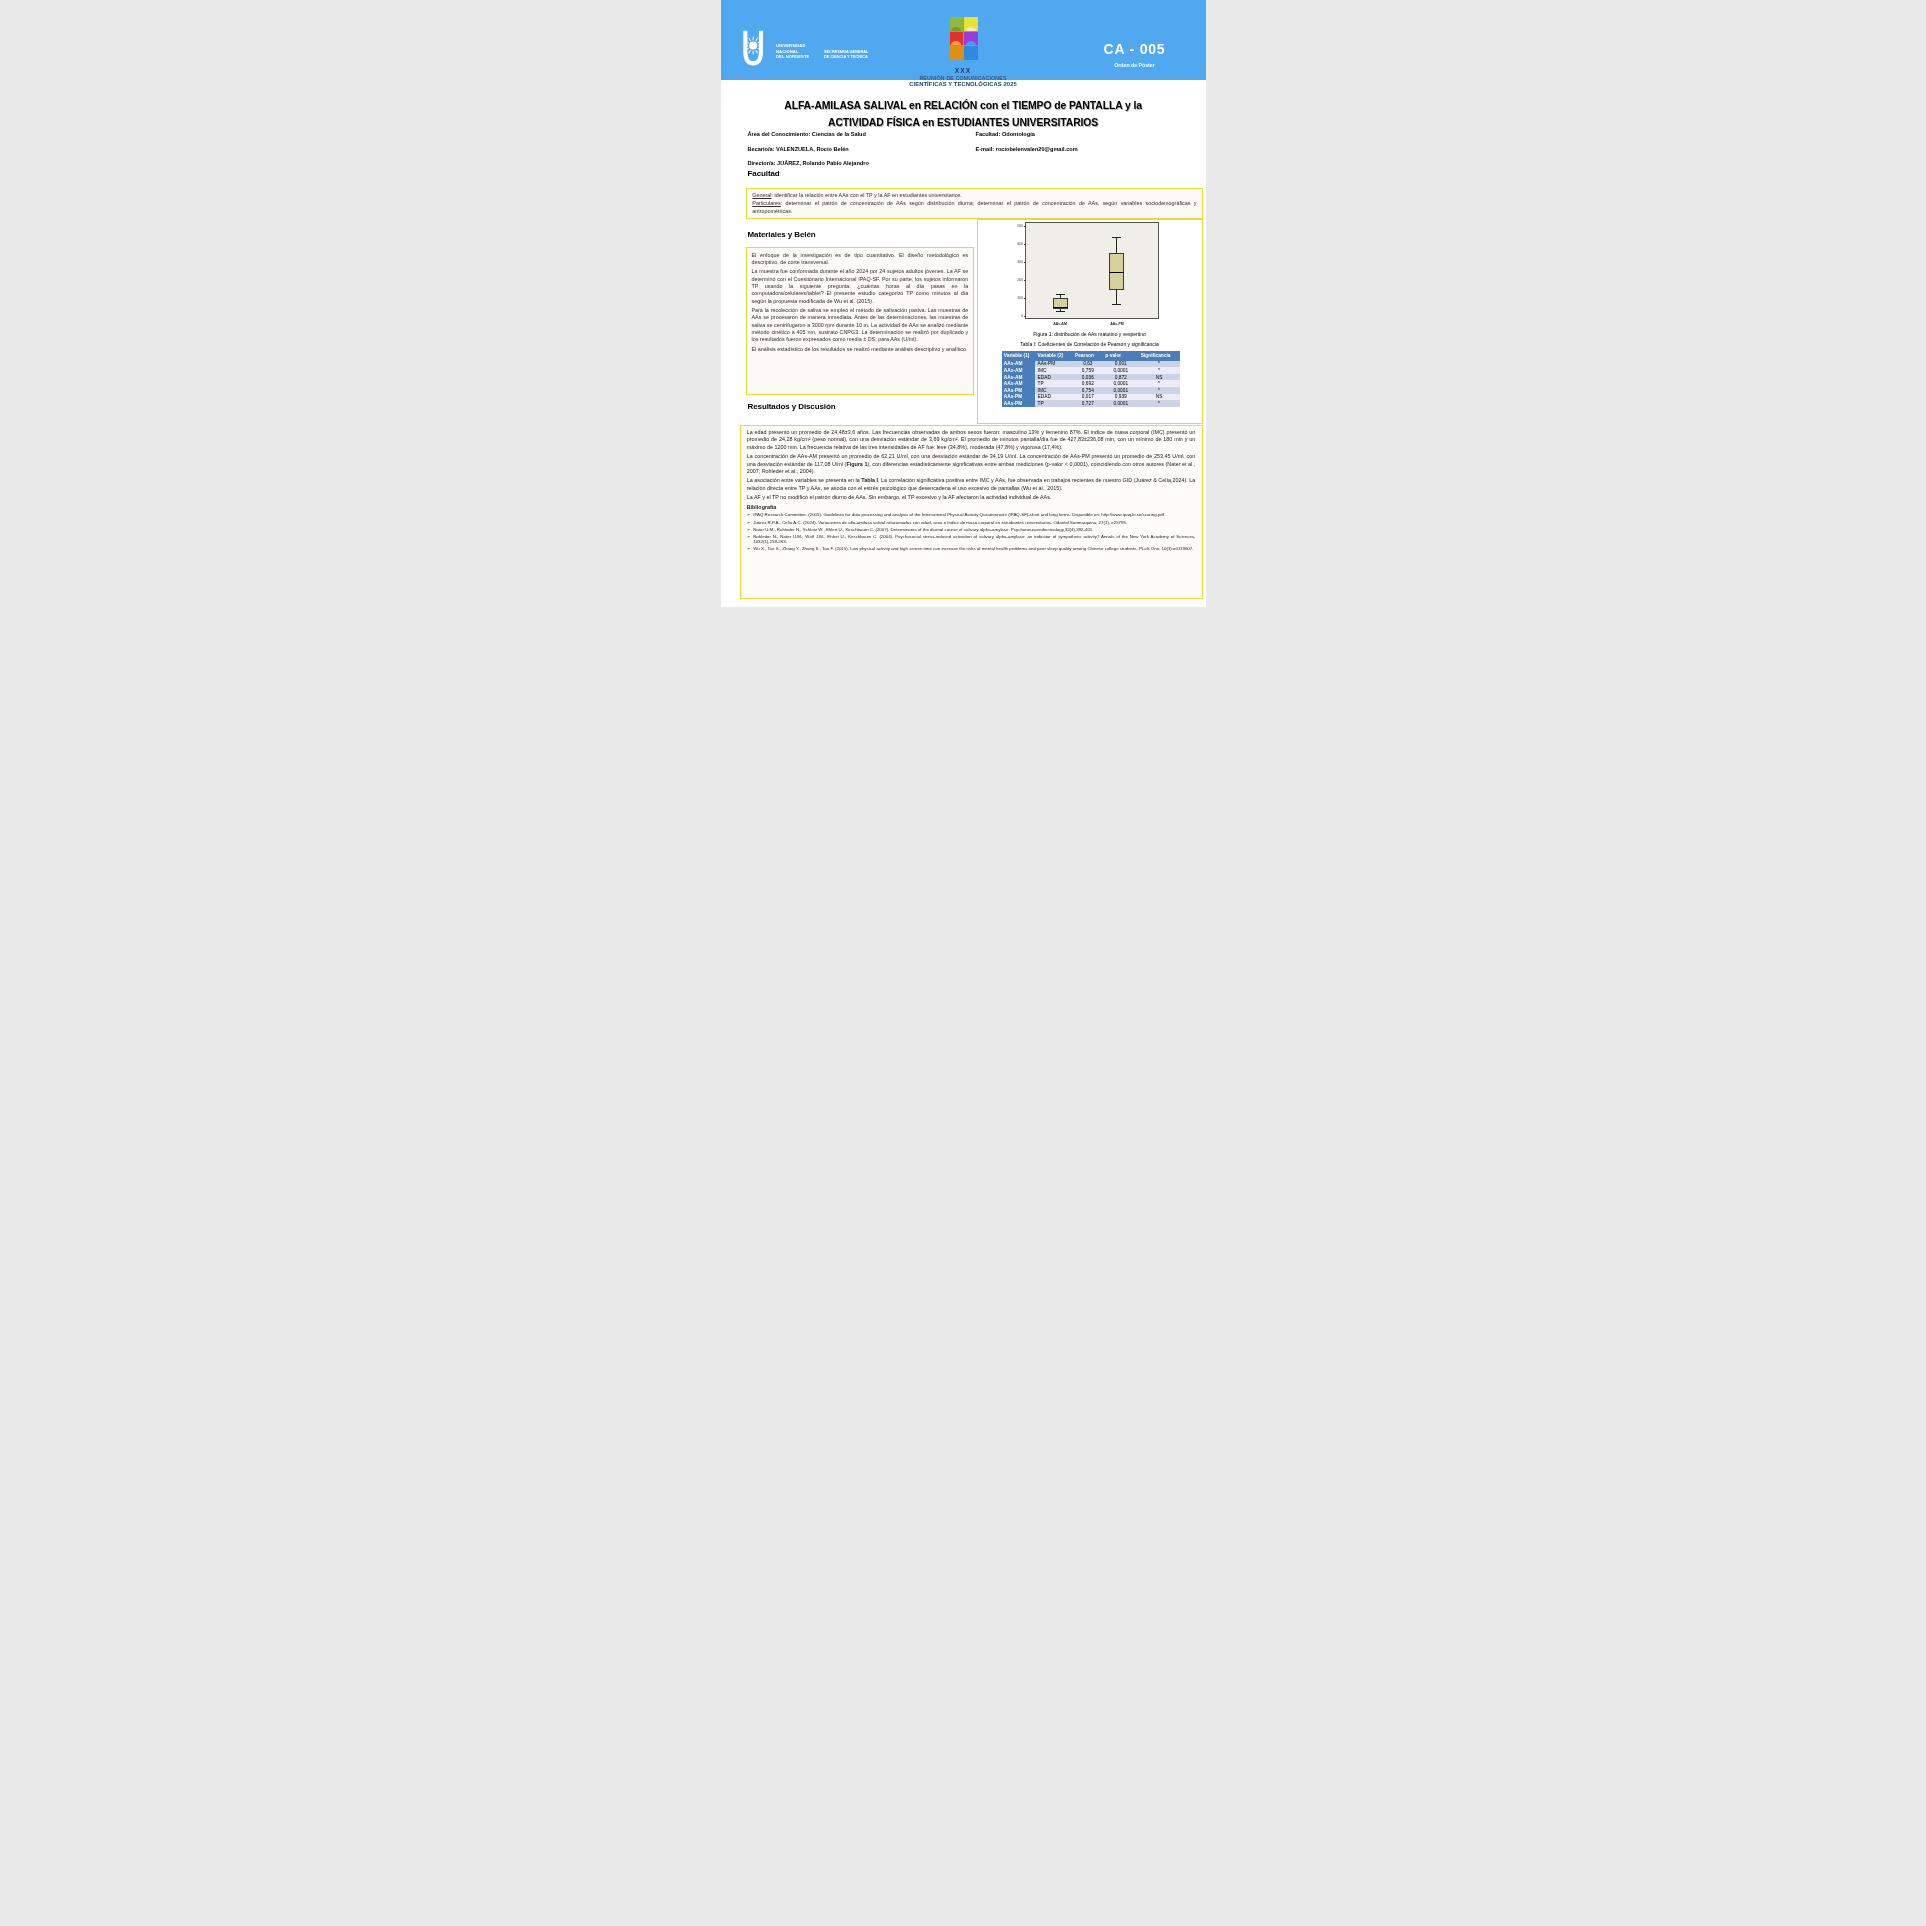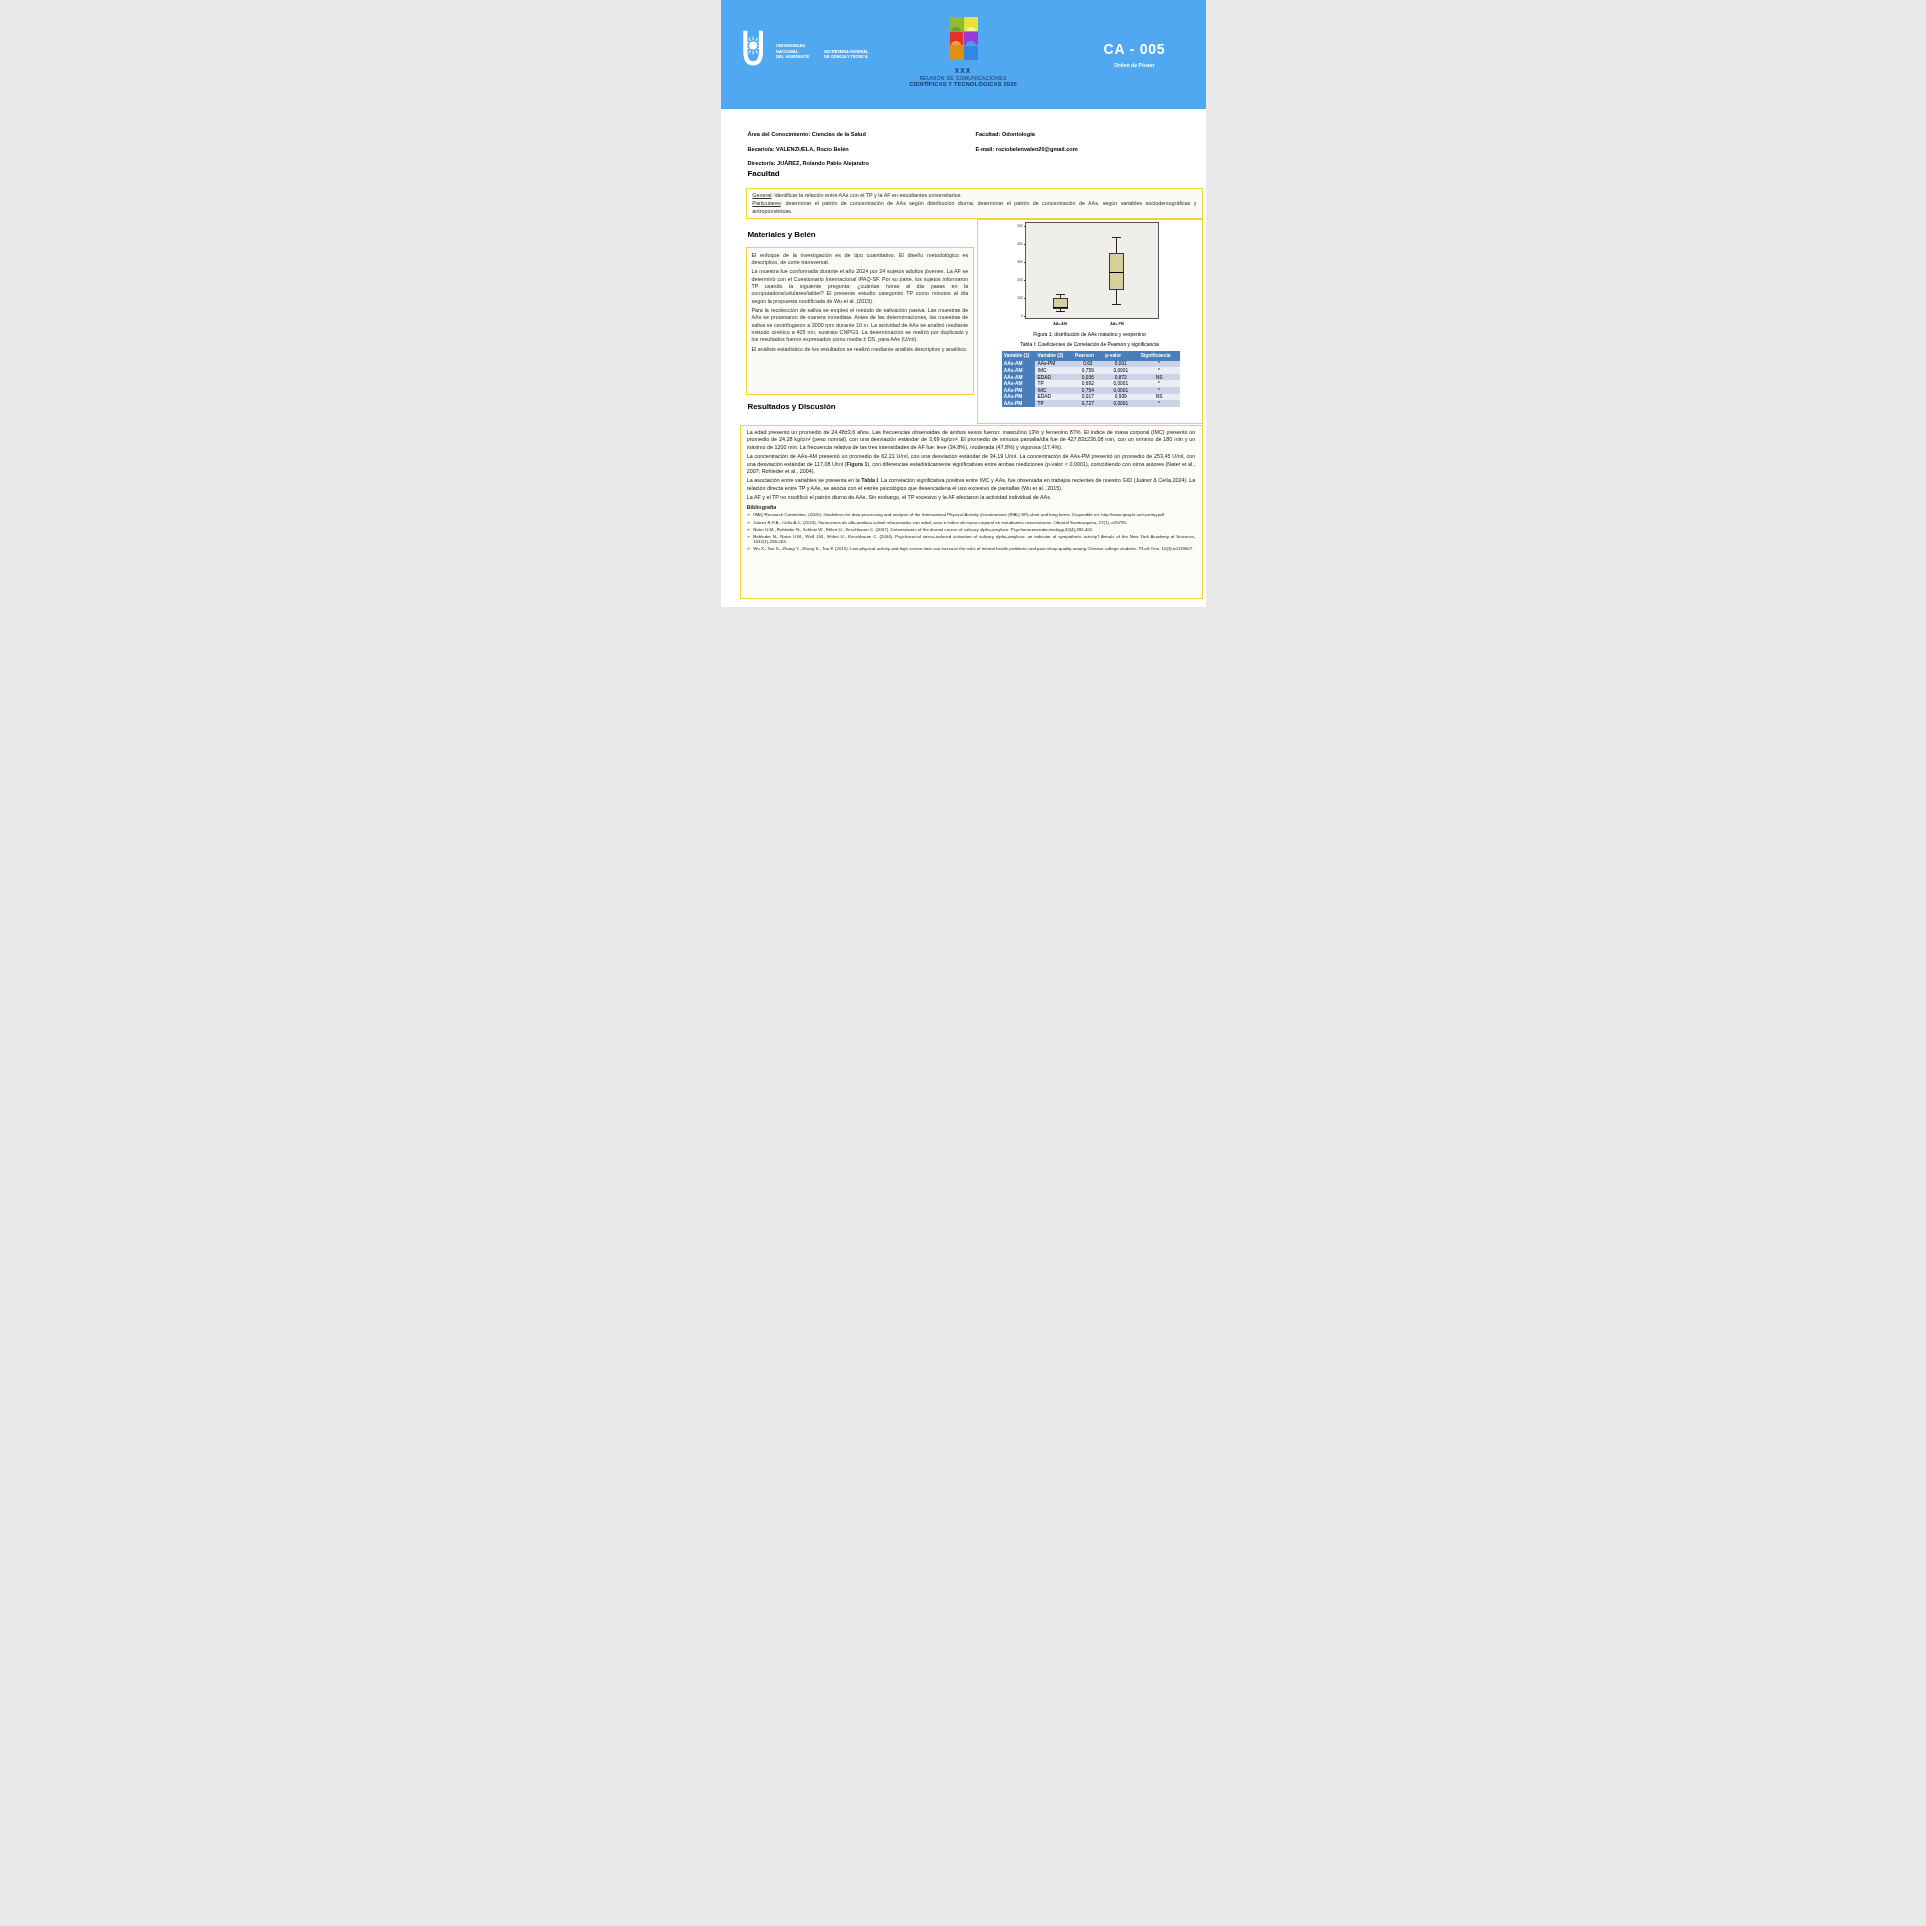--- a/index.html
+++ b/index.html
@@ -4,21 +4,21 @@
 <style>
   * { box-sizing: border-box; }
   html,body { margin:0; padding:0; background:#e9e9e9; }
   .page {
     position:relative; width:485px; height:607px; margin:0 auto;
     background:#ffffff; overflow:hidden;
     font-family:"Liberation Sans", sans-serif;
   }
 
   
-  .band { position:absolute; left:0; top:0; width:485px; height:109px; background:#4FA8F0; }
+  .band { position:absolute; left:0; top:0; width:485px; height:80px; background:#4FA8F0; }
   .unne-logo { position:absolute; left:21.6px; top:30px; width:22.3px; height:37px; }
   .uni-name { position:absolute; left:55px; top:43px; color:#fff; font-weight:bold;
               font-size:4.4px; line-height:5.6px; letter-spacing:0.1px;
               transform:scaleX(.94); transform-origin:left top; }
   .uni-name span { display:block; }
   .secretary { position:absolute; left:103px; top:49px; color:#fff; font-weight:bold;
                font-size:4px; line-height:5.4px; transform:scaleX(.96); transform-origin:left top; }
   .secretary span { display:block; }
 
   .event-logo { position:absolute; left:229px; top:17px; width:28px; height:43px;
@@ -150,20 +150,24 @@
     <div class="event-text">
       <div class="event-xxx">XXX</div>
       <div class="event-l1">REUNIÓN DE COMUNICACIONES</div>
       <div class="event-l2">CIENTÍFICAS Y TECNOLÓGICAS 2025</div>
     </div>
 
     <div class="code">CA - 005</div>
     <div class="code-sub">Orden de Póster</div>
   </div>
 
+  <div class="title">
+    <div>ALFA-AMILASA SALIVAL en RELACIÓN con el TIEMPO de PANTALLA y la</div>
+    <div>ACTIVIDAD FÍSICA en ESTUDIANTES UNIVERSITARIOS</div>
+  </div>
 
   <div class="meta-row" style="left:27px; top:131px;">Área del Conocimiento: Ciencias de la Salud</div>
   <div class="meta-row" style="left:27px; top:146px;">Becario/a: VALENZUELA, Rocío Belén</div>
   <div class="meta-row" style="left:27px; top:160px;">Director/a: JUÁREZ, Rolando Pablo Alejandro</div>
   <div class="meta-row" style="left:255px; top:131px;">Facultad: Odontología</div>
   <div class="meta-row" style="left:255px; top:146px;">E-mail: rociobelenvalen20@gmail.com</div>
 
   <h2 class="sect" style="top:169px;">Facultad</h2>
   <div class="ybox" id="obj-box">
     <p><span class="u">General</span><span>: identificar la relación entre AAs con el TP y la AF en estudiantes universitarios.</span></p>

